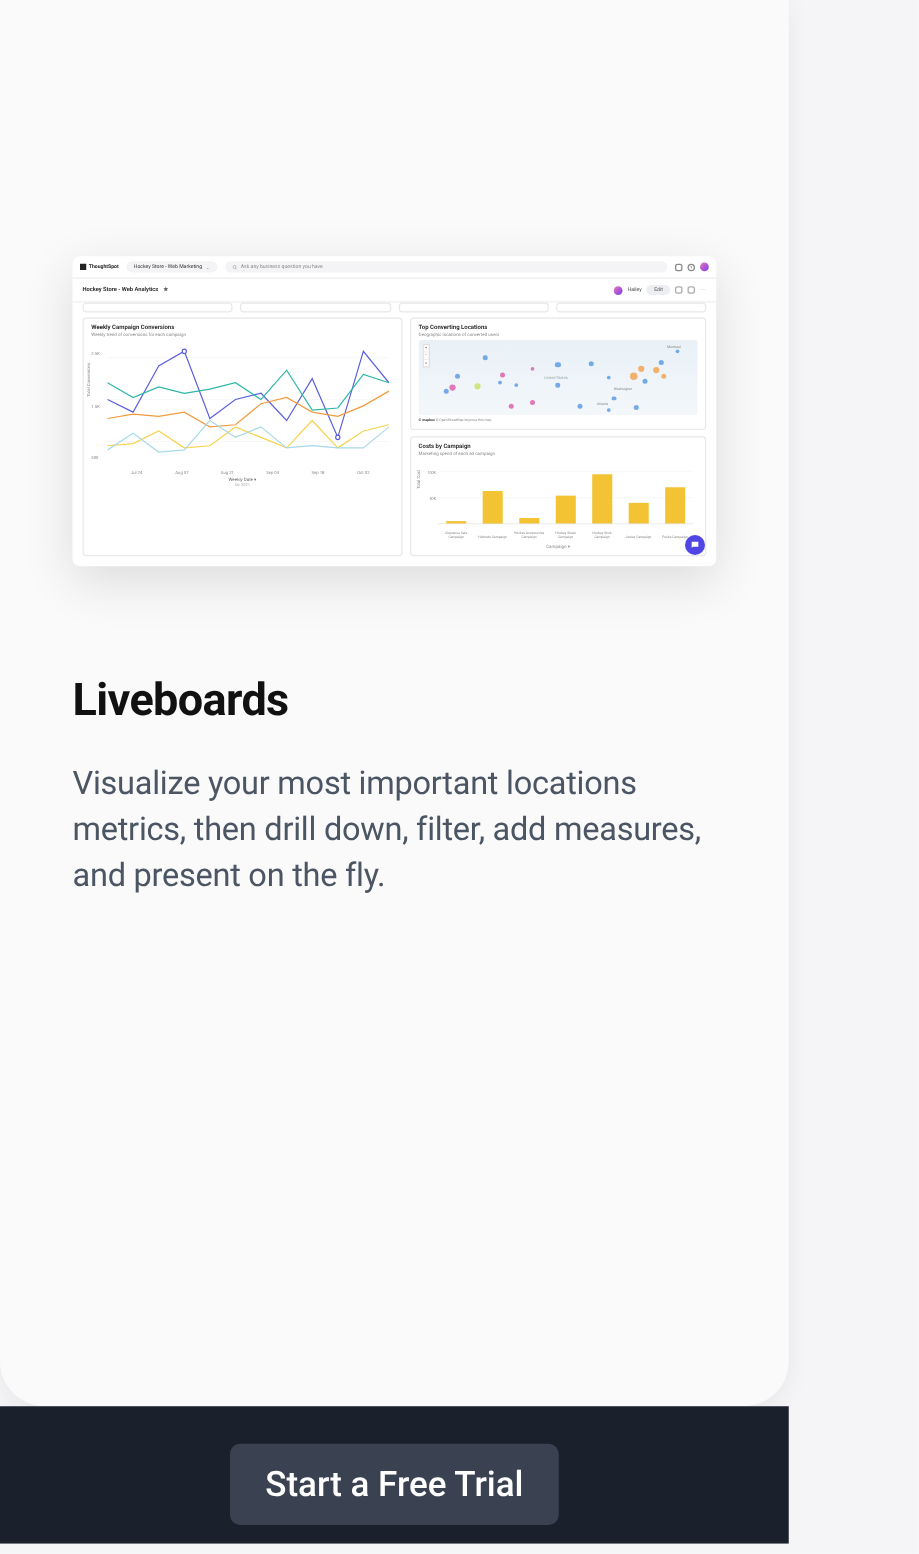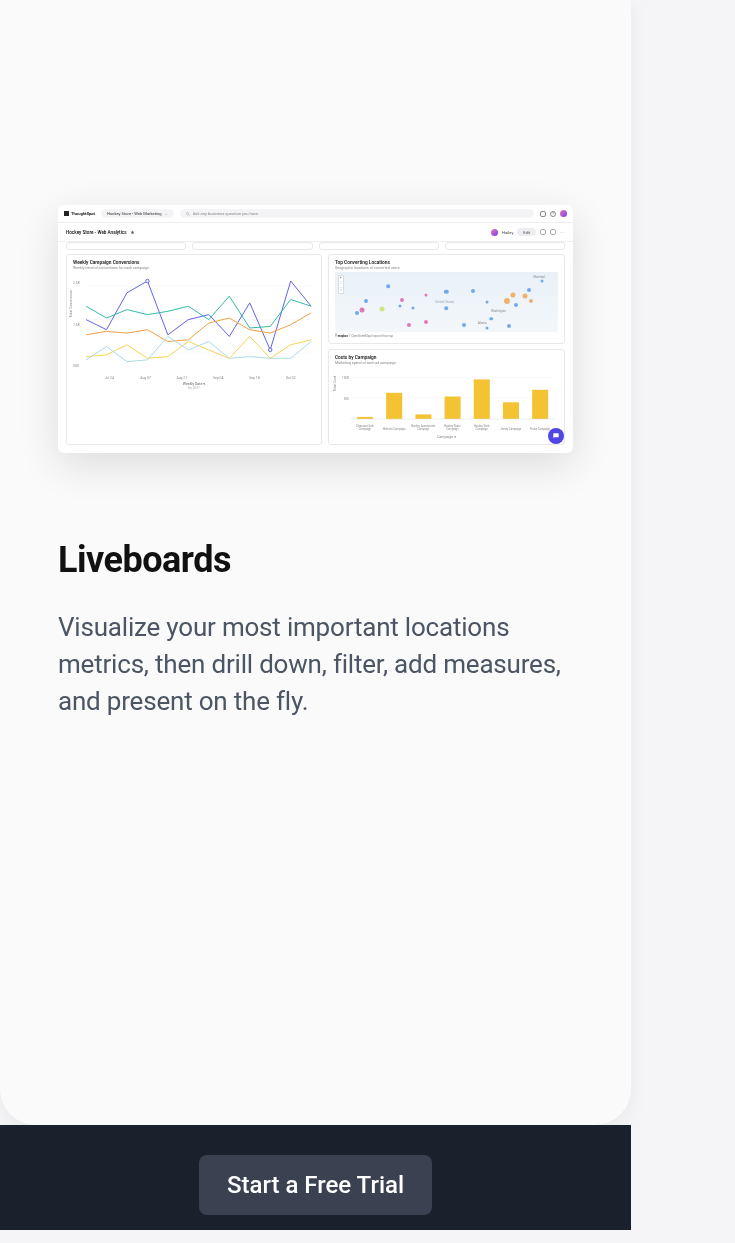--- a/index.html
+++ b/index.html
@@ -73,21 +73,21 @@
 .fab{position:absolute;right:9px;bottom:9px;width:16px;height:16px;border-radius:50%;background:#4f46e5;display:flex;align-items:center;justify-content:center;}
 .fab svg{width:8px;height:8px;fill:#fff;}
 
 
 .txt{padding:86px 58px 0 58px;}
 .txt h2{font-size:36px;font-weight:700;color:#111;letter-spacing:-.5px;}
 .txt p{font-size:26px;color:#4b5563;line-height:1.42;margin-top:28px;letter-spacing:-.2px;}
 
 
 .footer{background:#1a202c;padding:30px 0 15px 0;display:flex;justify-content:center;}
-.cta{background:#3a4150;color:#fff;border:none;border-radius:8px;padding:16px 28px;font-size:24px;font-weight:500;cursor:pointer;font-family:inherit;}
+.cta{background:#3a4150;color:#fff;border:none;border-radius:8px;padding:16px 28px;font-size:28px;font-weight:500;cursor:pointer;font-family:inherit;}
 </style>
 </head>
 <body>
 
 <div class="page-wrap">
  <div class="card">
   <div class="shot-wrap">
    <div class="shot" style="position:relative;">
 
     <div class="tbar">

